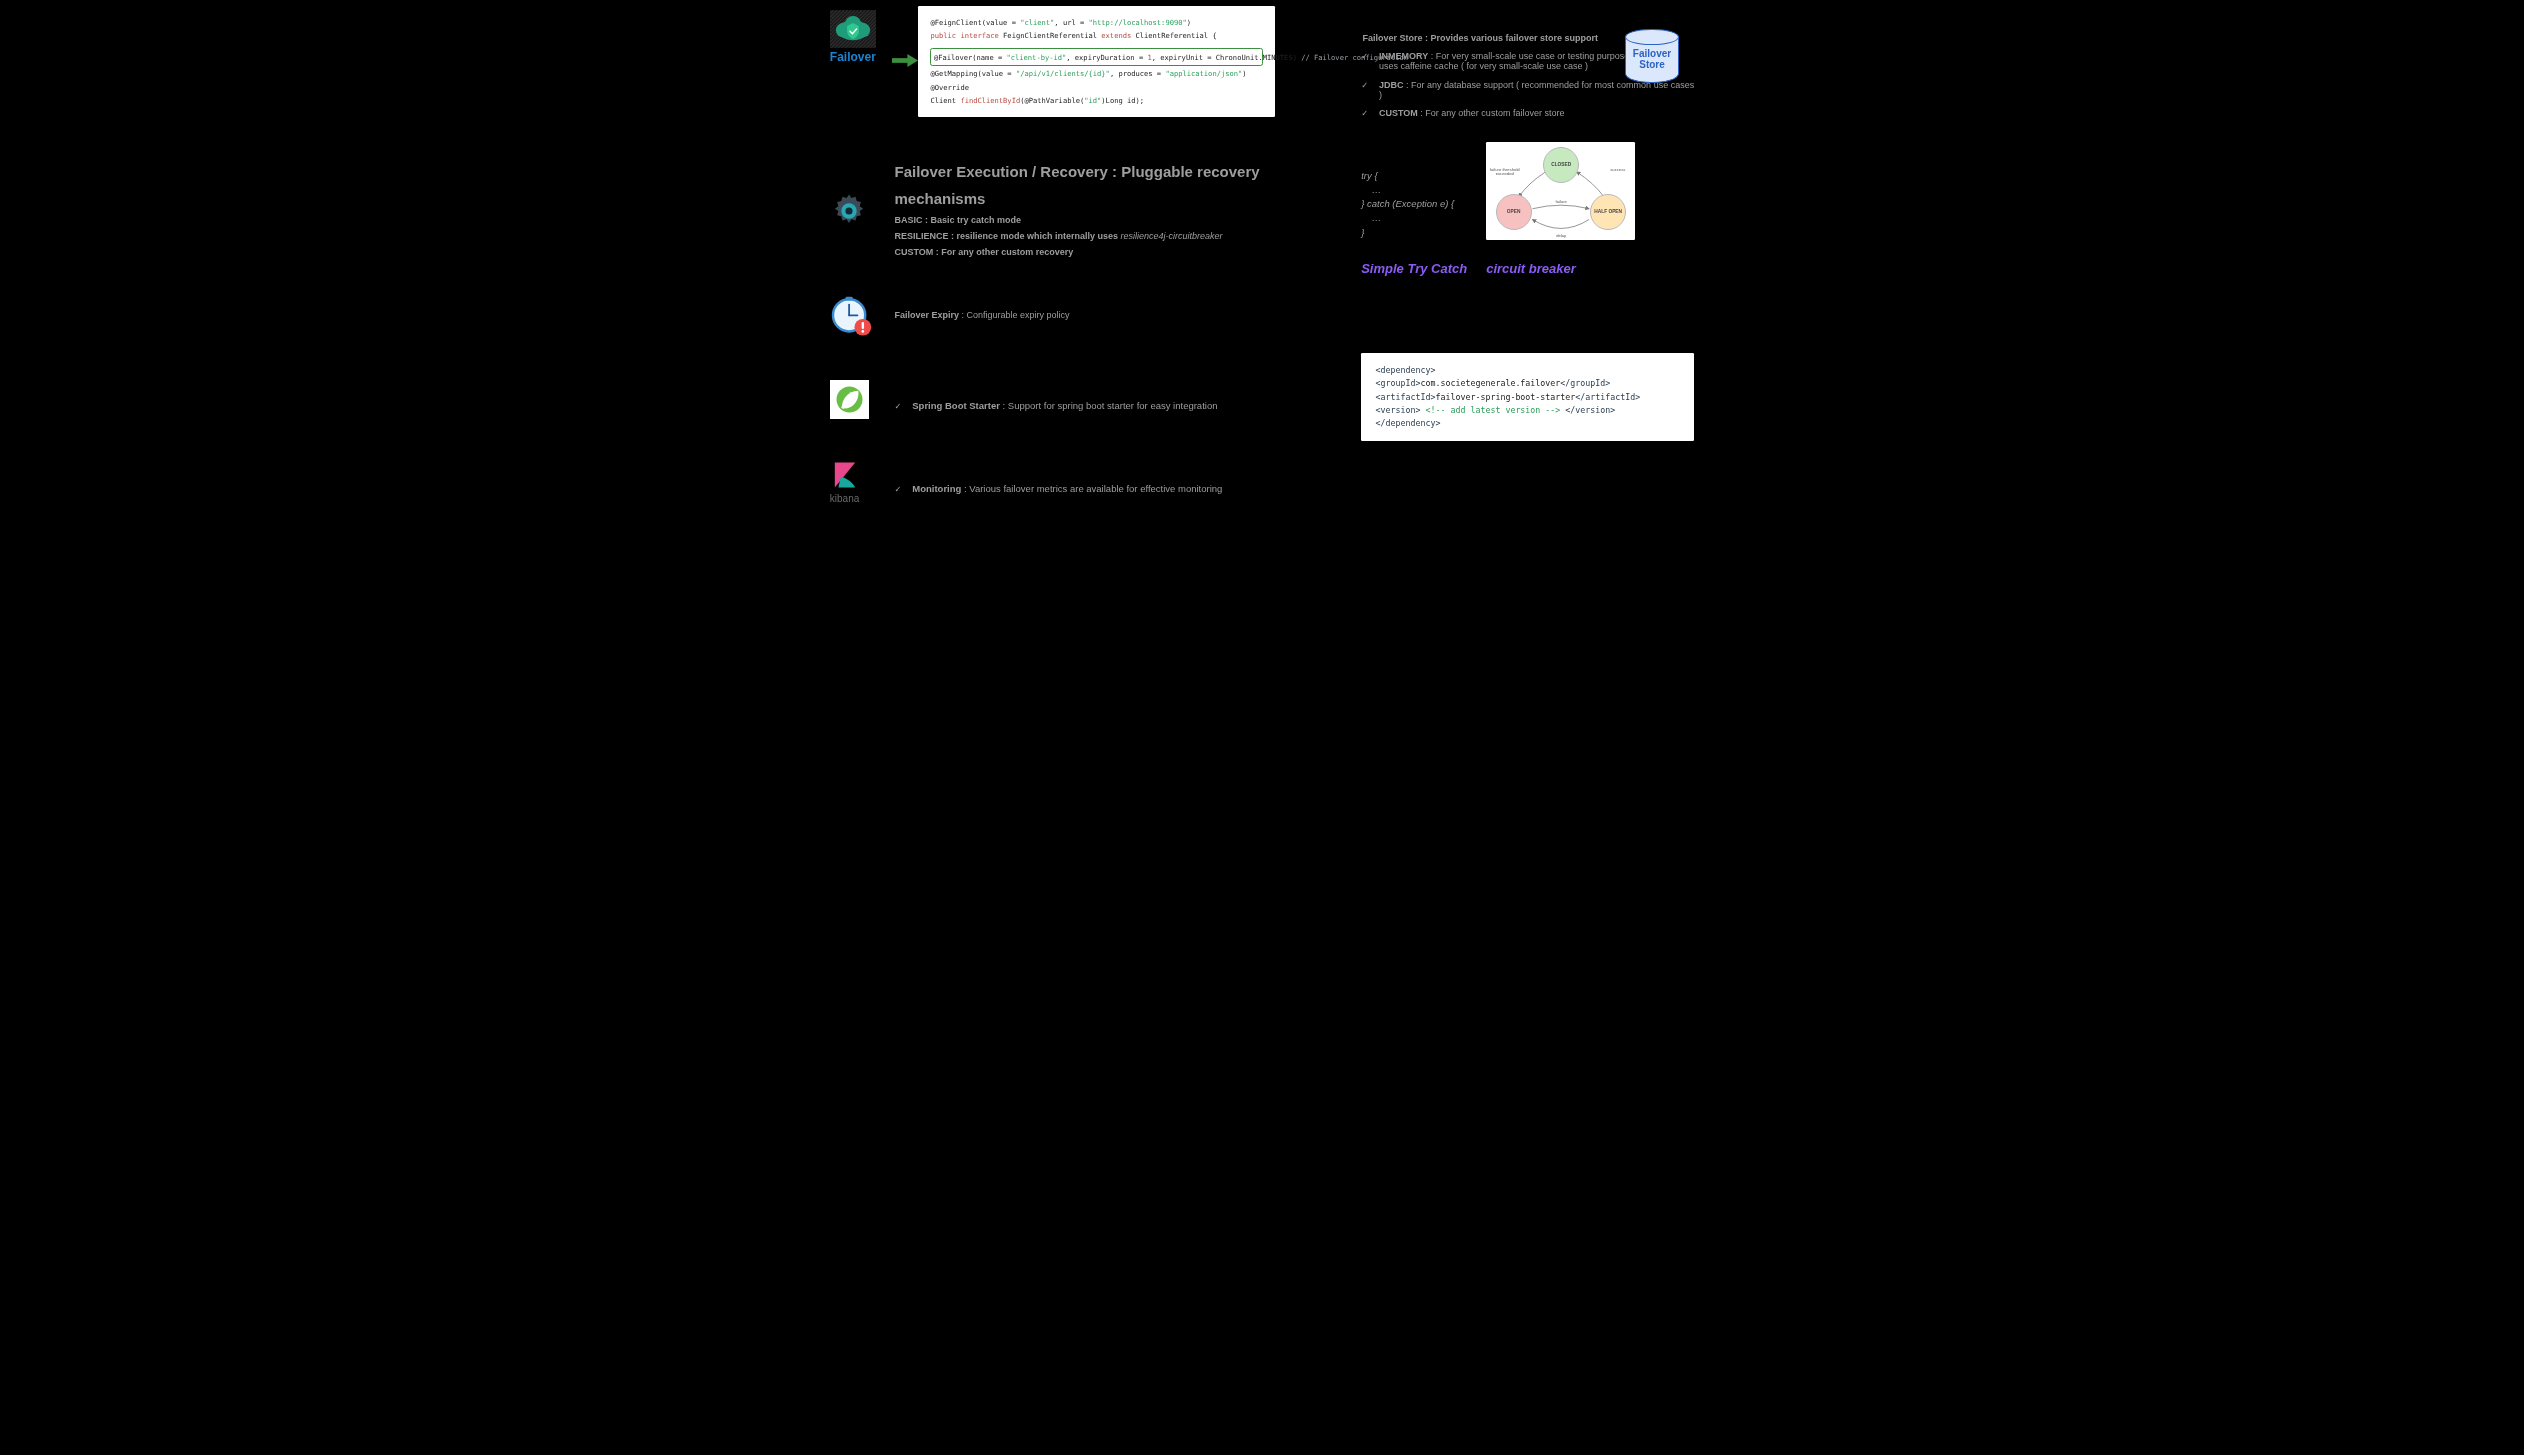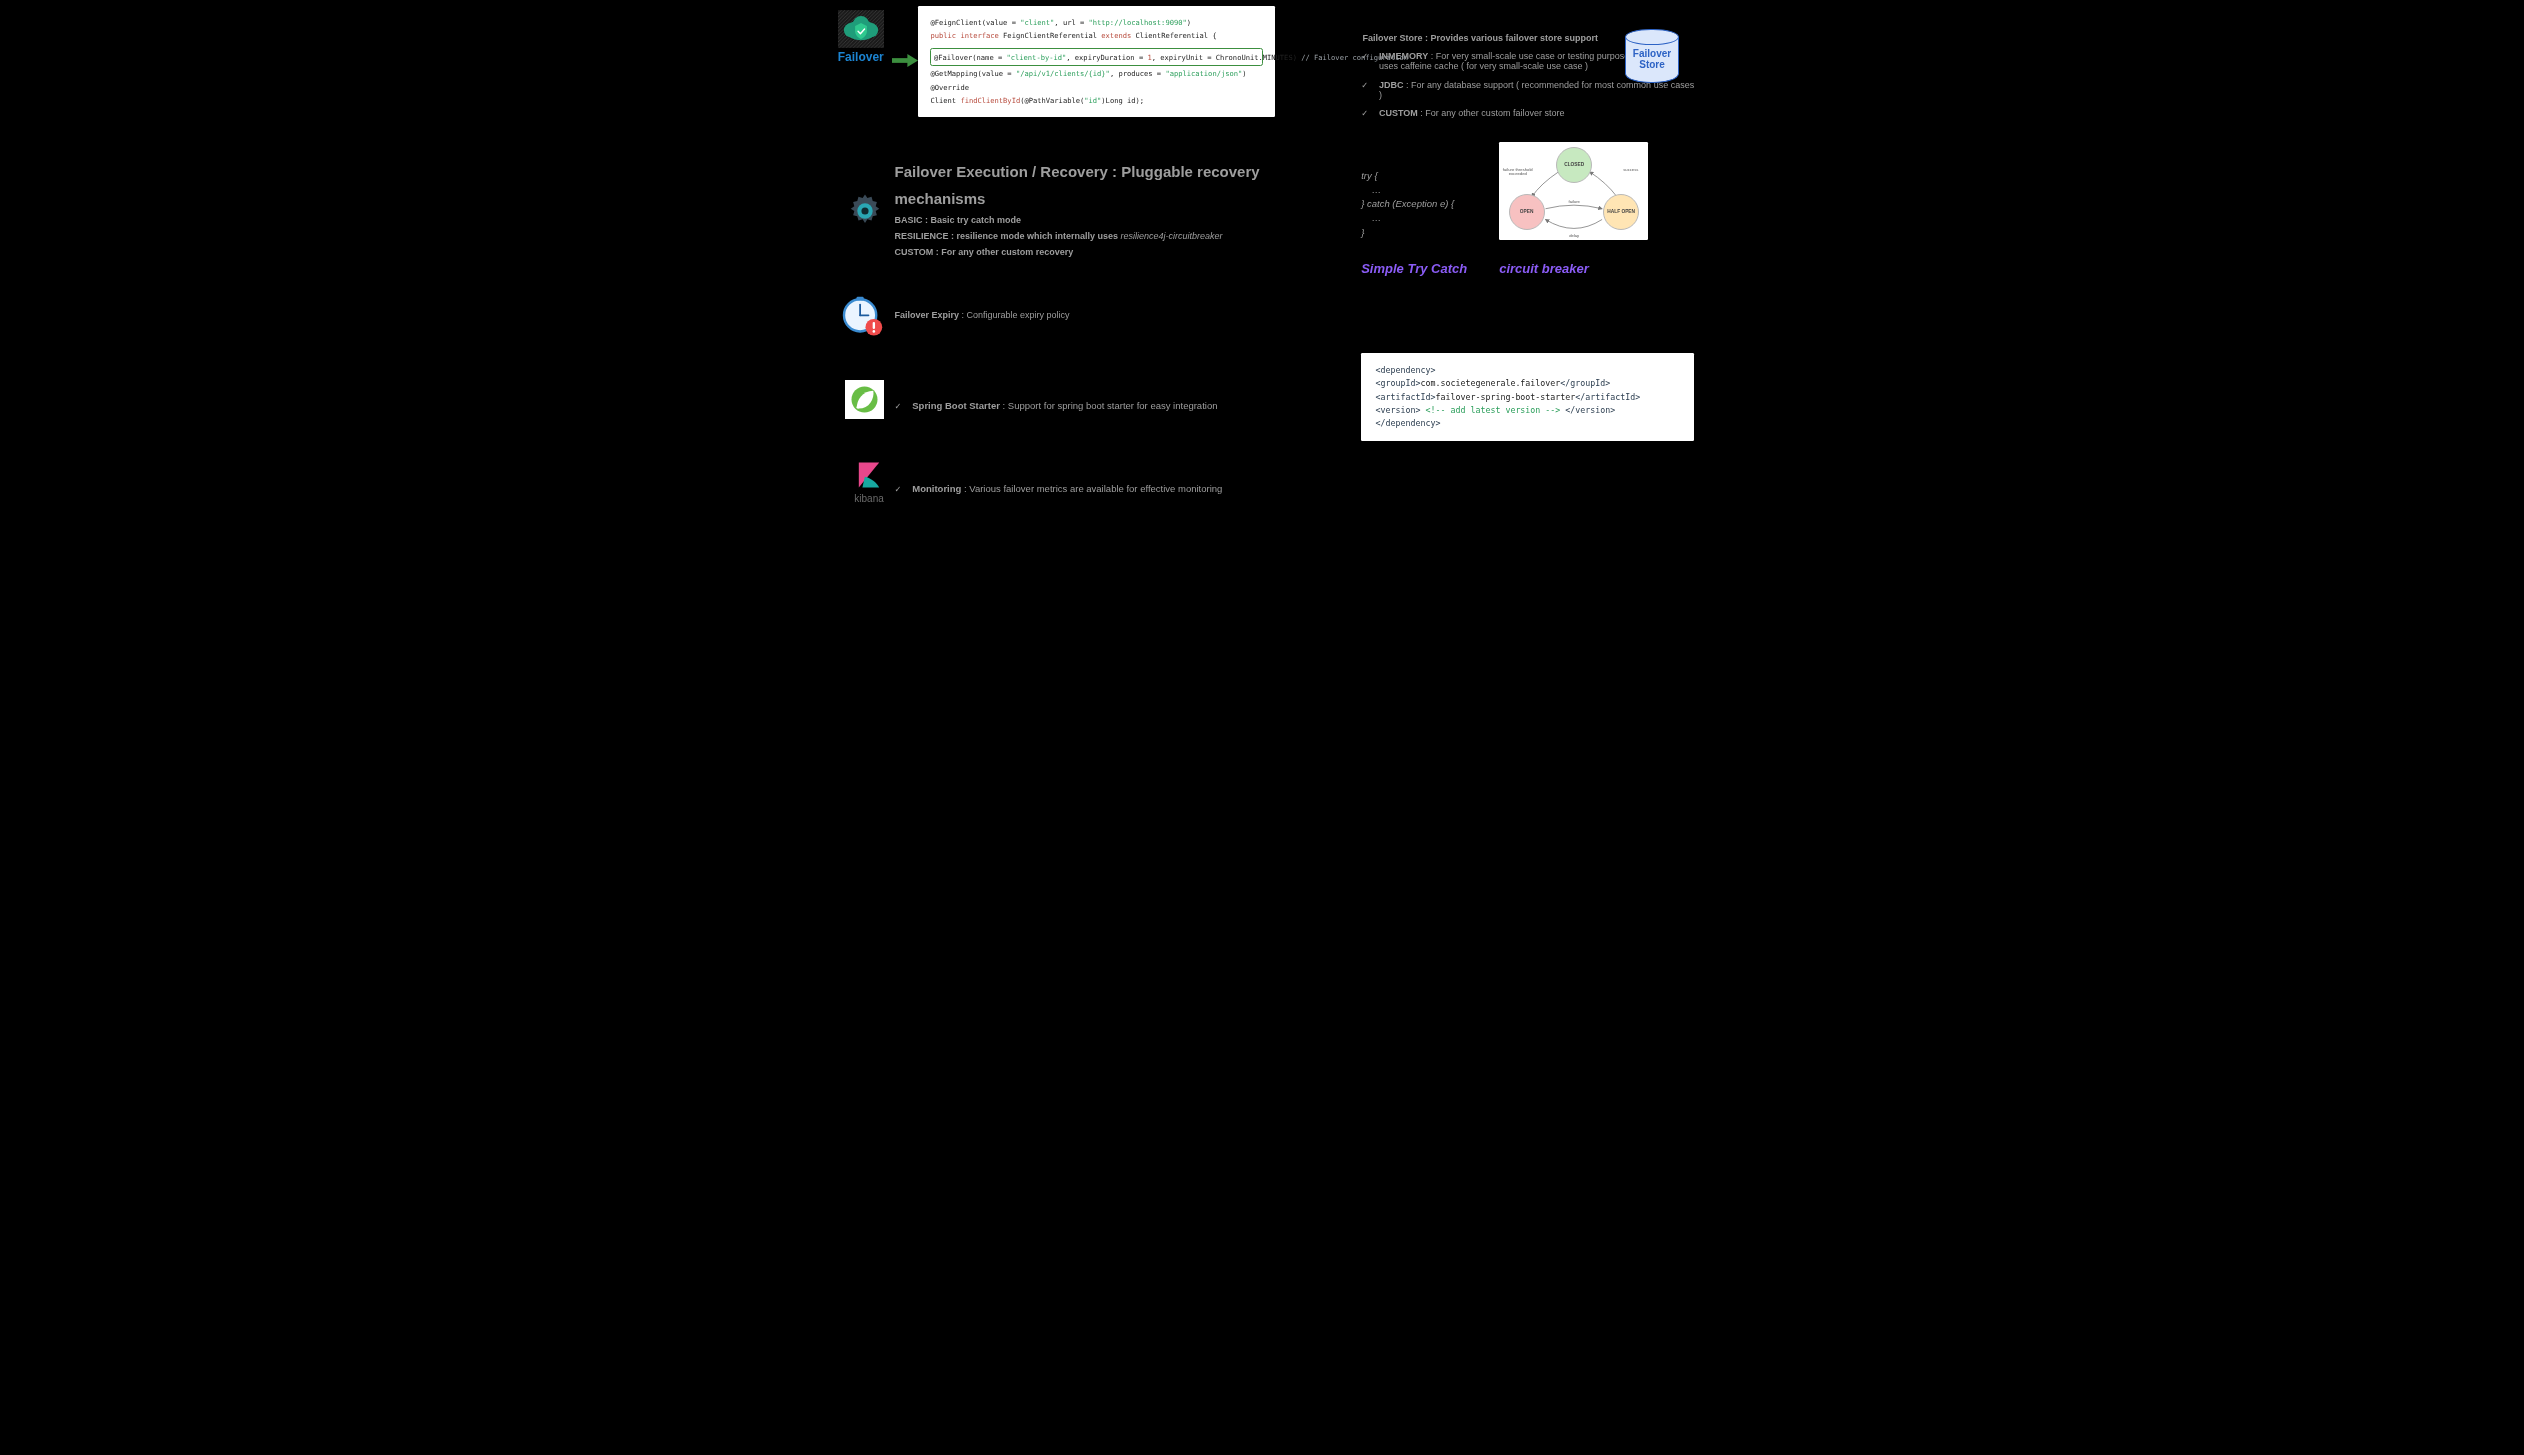--- a/index.html
+++ b/index.html
@@ -51,21 +51,21 @@
     display: flex;
     align-items: flex-start;
     margin-bottom: 15.5px;
     gap: 10.7px;
   }
   .left-icon {
     width: 54px;
     flex: 0 0 54px;
     display: flex;
     flex-direction: column;
-    align-items: flex-end;
+    align-items: flex-start;
     justify-content: flex-start;
     padding-top: 3.6px;
   }
   .left-icon .caption {
     color: #1c84d1;
     font-weight: 700;
     font-size: 12px;
     margin-top: 2.4px;
   }
   .mid {
@@ -164,21 +164,21 @@
     font-size: 9px;
     line-height: 1.8;
   }
   .gray-text em { }
 
   .recovery-mid .heading { font-weight: 700; color: var(--body-gray); font-size: 15px; }
   .recovery-mid .mode   { font-weight: 700; color: var(--body-gray); }
 
   .recovery-right {
     display: flex;
-    gap: 32px;
+    gap: 19px;
     align-items: flex-end;
     justify-content: flex-start;
   }
   .trycatch {
     text-align: left;
   }
   .trycatch pre {
     margin: 0 0 4.8px 0;
     color: var(--body-gray);
     font-style: italic;

